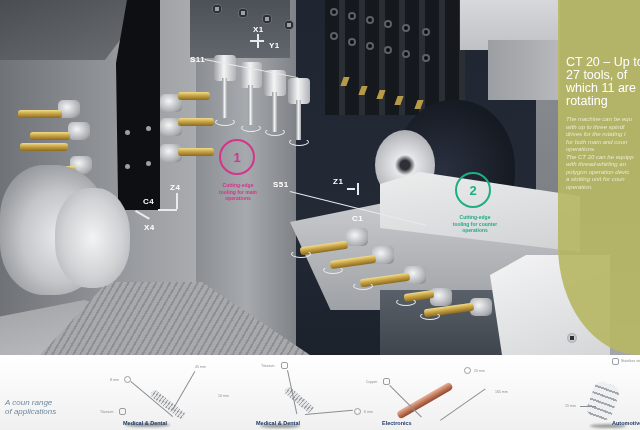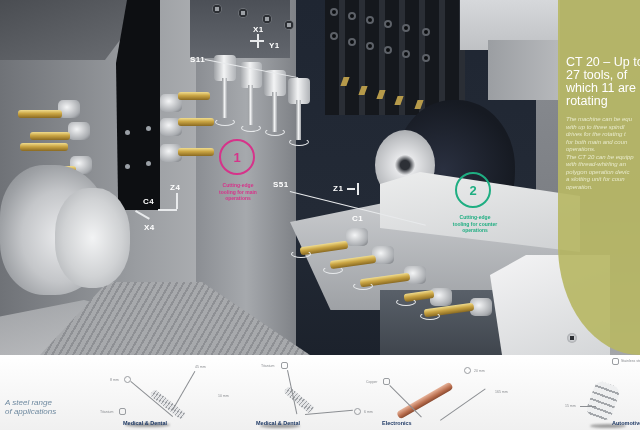--- a/index.html
+++ b/index.html
@@ -225,21 +225,21 @@
 
   <div class="axis-label" style="left:170px;top:183px;">Z4</div>
   <div class="lead-line" style="left:176px;top:193px;width:1.5px;height:16px;"></div>
   <div class="lead-line" style="left:158px;top:209px;width:19px;height:1.5px;"></div>
   <div class="axis-label" style="left:143px;top:197px;">C4</div>
   <div class="lead-line" style="left:136px;top:210px;width:16px;height:1.5px;transform:rotate(30deg);transform-origin:0 0;"></div>
   <div class="axis-label" style="left:144px;top:223px;">X4</div>
 
   <div class="axis-label" style="left:273px;top:180px;">S51</div>
   <div class="lead-line" style="left:290px;top:191px;width:140px;height:1px;transform:rotate(14deg);transform-origin:0 0;"></div>
-  <div class="axis-label" style="left:333px;top:184px;">Z1</div>
+  <div class="axis-label" style="left:333px;top:177px;">Z1</div>
   <div class="lead-line" style="left:347px;top:188px;width:8px;height:1.5px;"></div>
   <div class="lead-line" style="left:357px;top:183px;width:1.5px;height:12px;"></div>
   <div class="axis-label" style="left:352px;top:214px;">C1</div>
 
   <div class="circle-mark pink" style="left:219px;top:139px;">
     <span>1</span>
   </div>
   <div class="callout-text pink" style="left:208px;top:182px;width:60px;">
     <div>Cutting-edge</div>
     <div>tooling for main</div>
@@ -272,21 +272,21 @@
   <div>operations.</div>
   <div>The CT 20 can be equipp</div>
   <div>with thread-whirling an</div>
   <div>polygon operation devic</div>
   <div>a slotting unit for coun</div>
   <div>operation.</div>
 </div>
 
 <div class="apps-strip"></div>
 <div class="apps-heading">
-  <div>A steel range</div>
+  <div>A coun range</div>
   <div>of applications</div>
 </div>
 
 <div class="screw" style="left:152px;top:388px;width:40px;transform:rotate(38deg);"></div>
 <div class="spec-icon" style="left:124px;top:376px;"></div>
 <div class="spec-label" style="left:110px;top:378px;">8 mm</div>
 <div class="spec-label" style="left:195px;top:365px;">45 mm</div>
 <div class="spec-icon" style="left:119px;top:408px;border-radius:2px;"></div>
 <div class="spec-label" style="left:100px;top:410px;">Titanium</div>
 <div class="spec-line" style="left:131px;top:381px;width:55px;transform:rotate(40deg);"></div>

